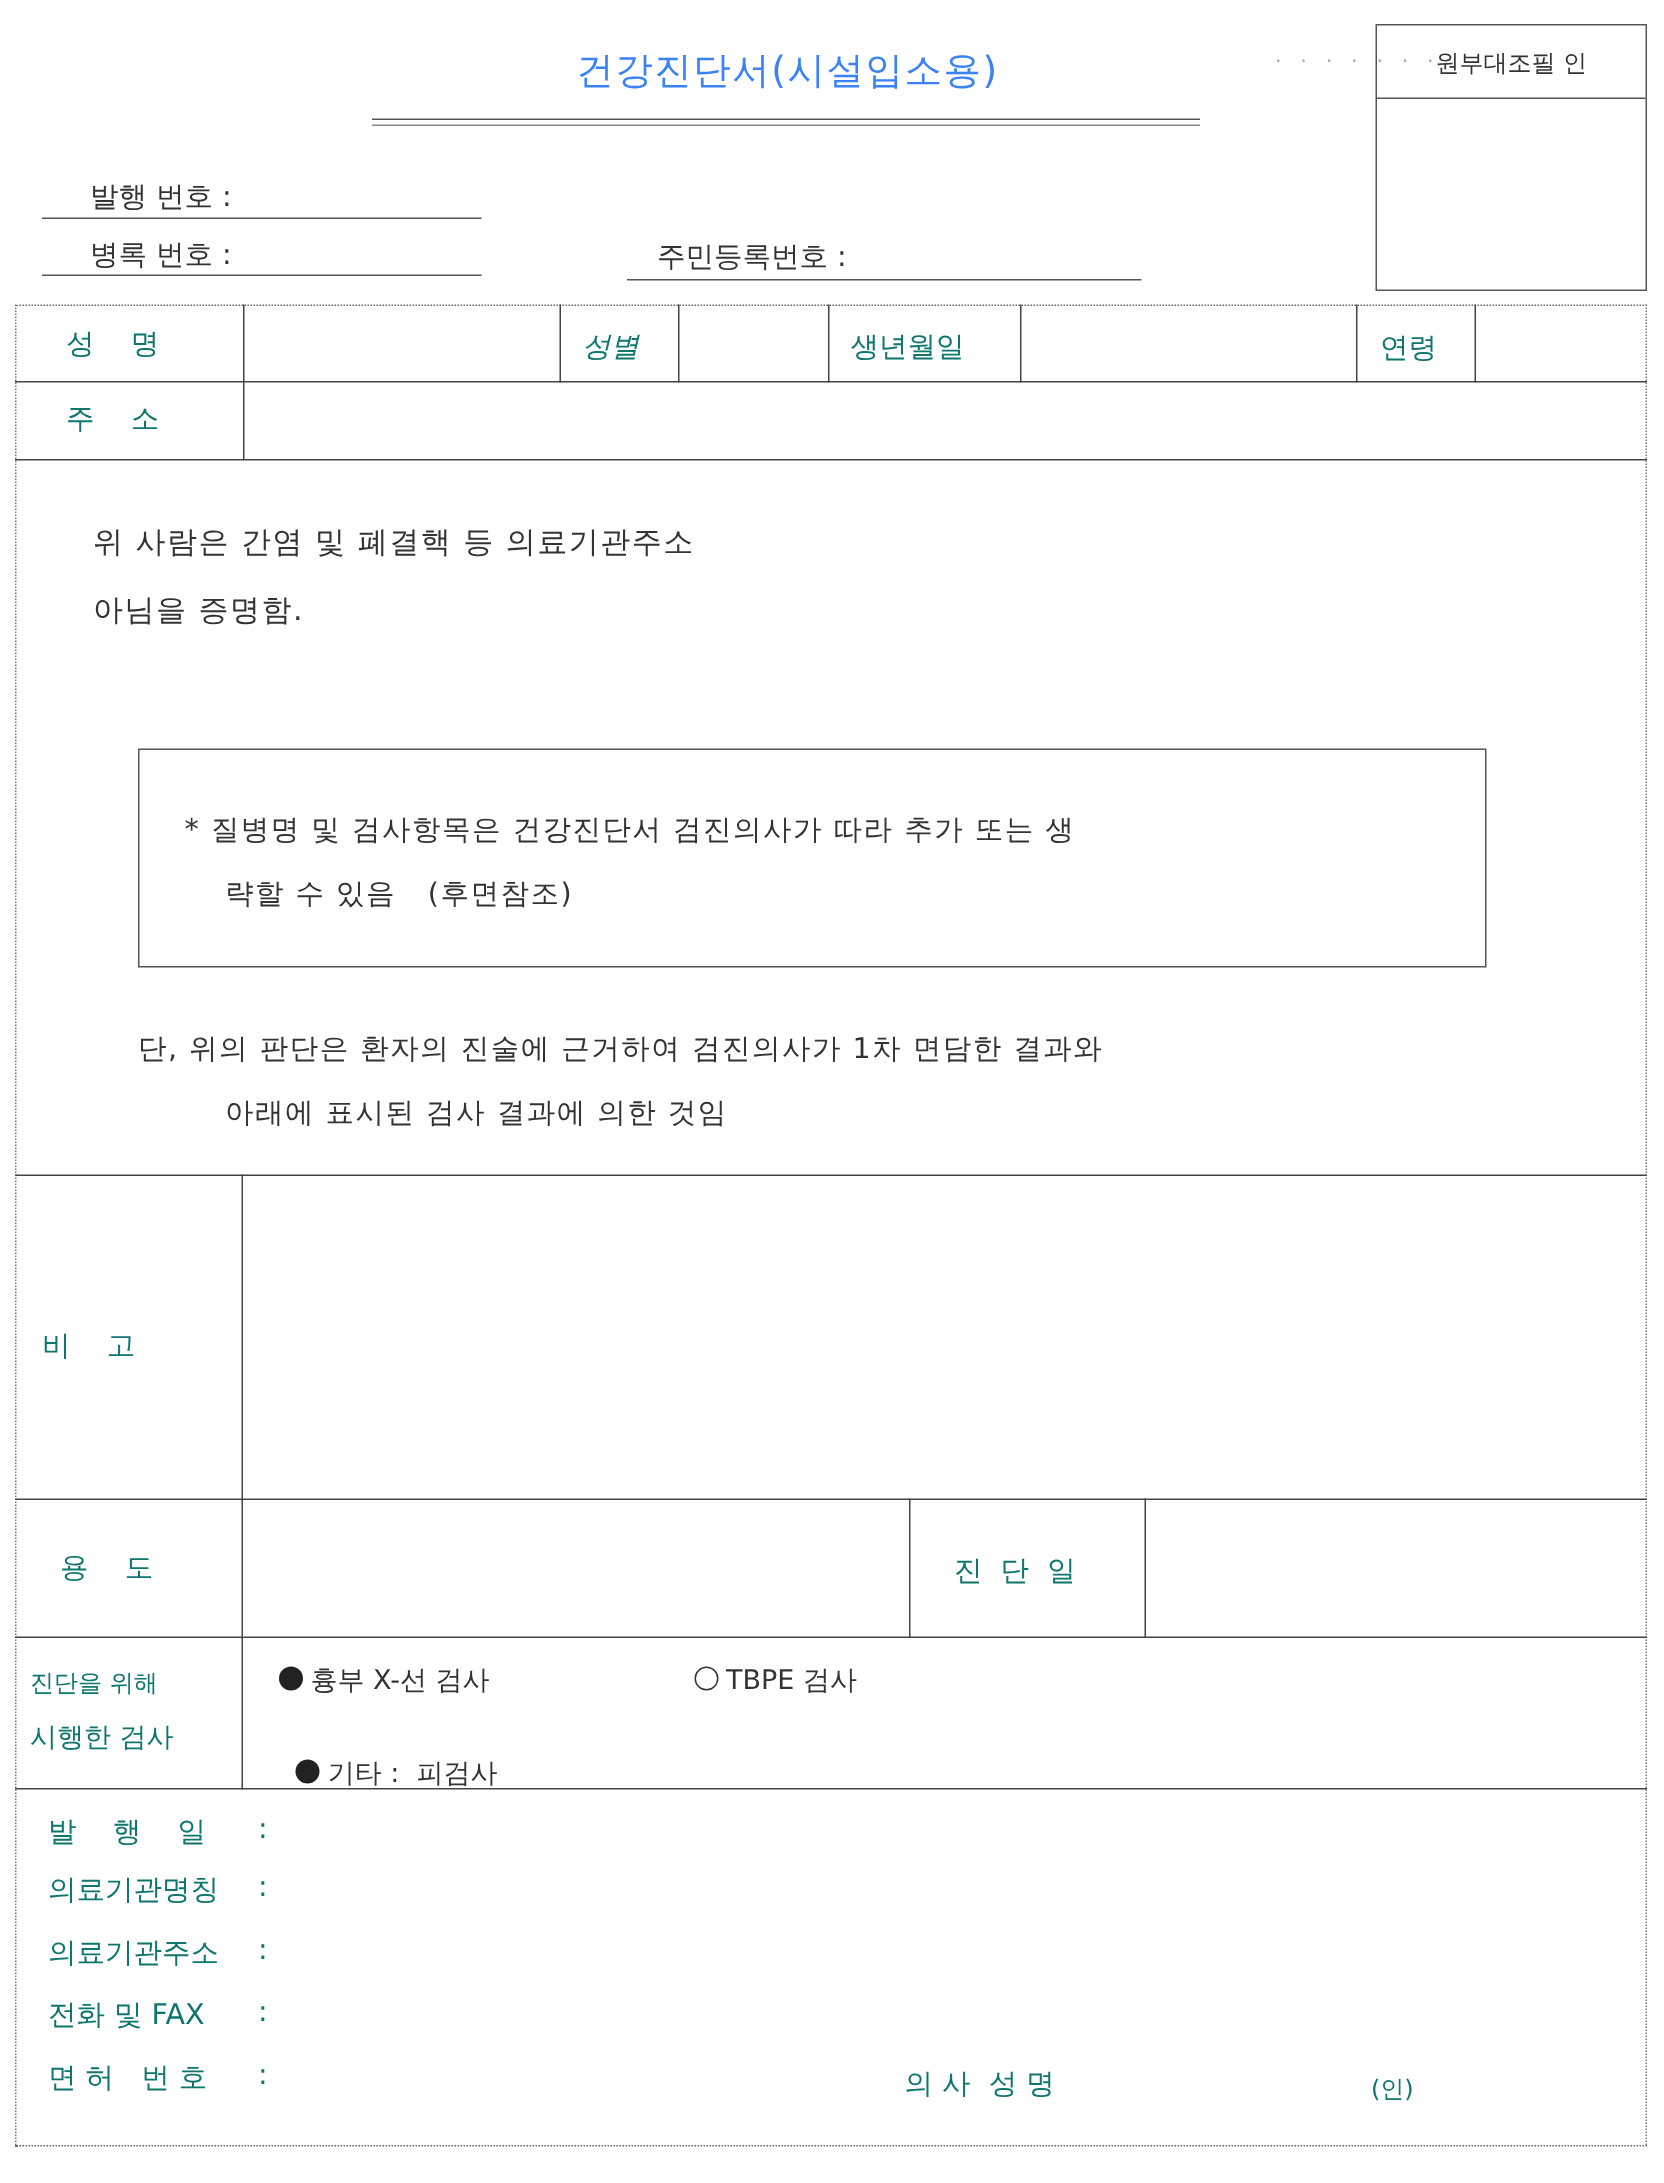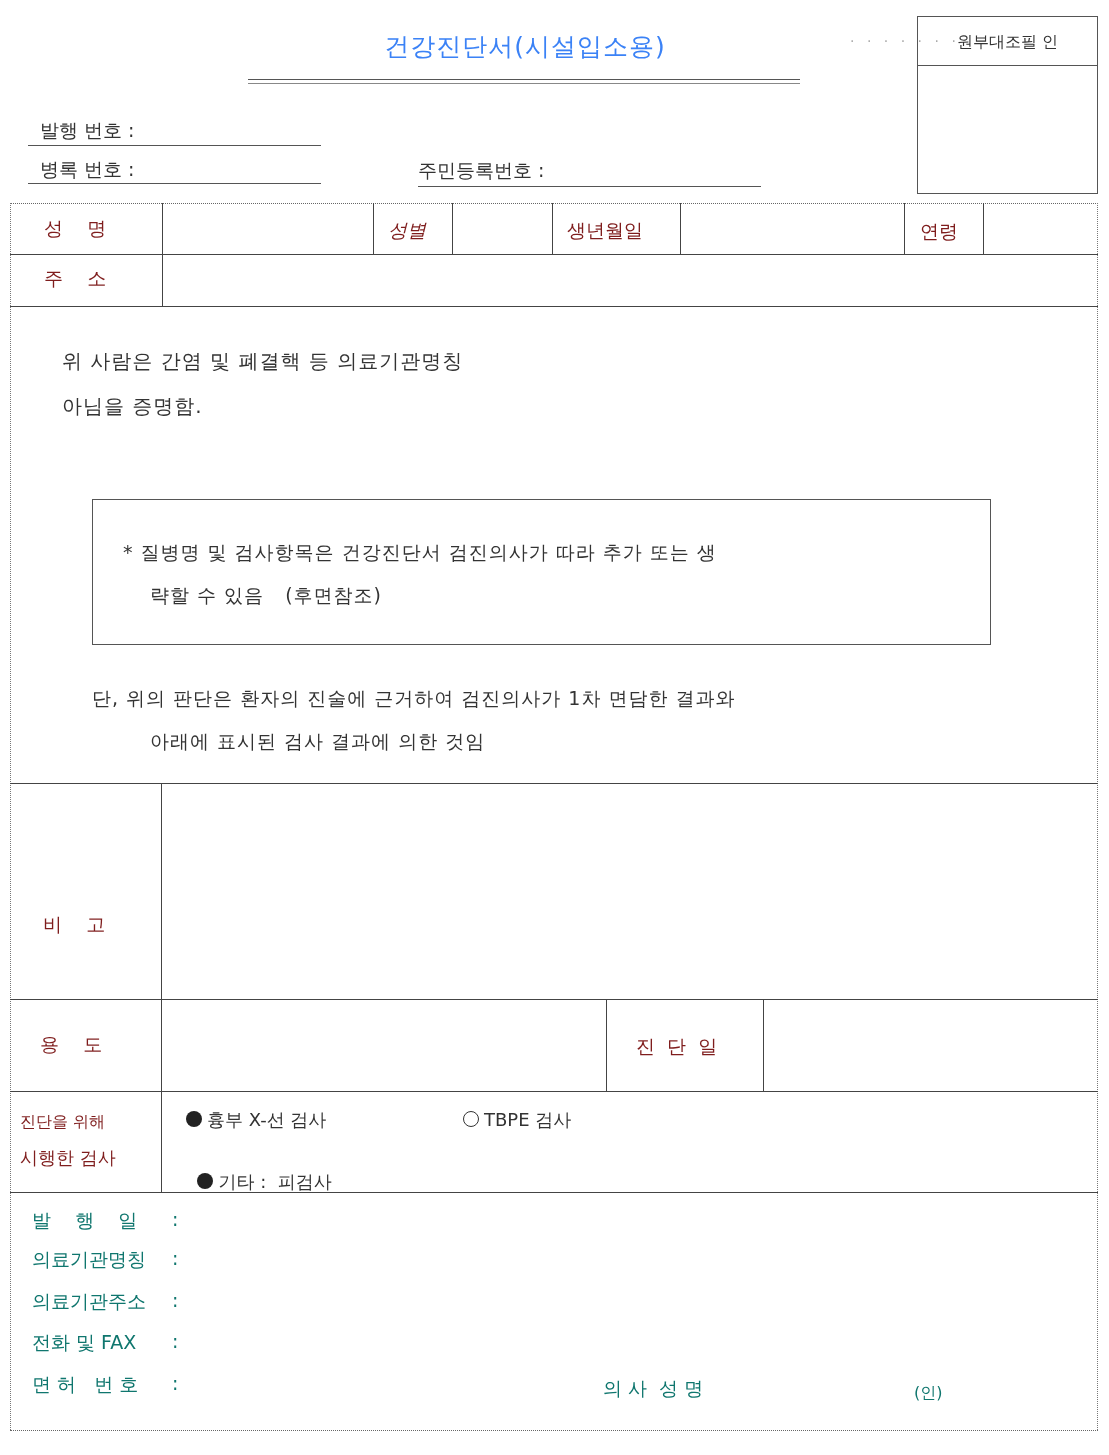--- a/index.html
+++ b/index.html
@@ -9,23 +9,23 @@
   .hline { position:absolute; height:0; border-top:1.5px solid #444; }
   .vline { position:absolute; width:0; border-left:1.5px solid #444; }
   .dotted-h { position:absolute; height:0; border-top:1.5px dotted #666; }
   .dotted-v { position:absolute; width:0; border-left:1.5px dotted #777; }
   .title { left:250px; top:30px; width:550px; text-align:center; font-size:25px; letter-spacing:1px; color:#3b82f6; }
   .title-underline { left:248px; top:79px; width:552px; border-top:1.5px solid #555; }
   .title-underline2 { left:248px; top:83px; width:552px; border-top:1px solid #888; }
   .stampbox { left:917px; top:16px; width:179px; height:176px; border:1.5px solid #555; }
   .stampbox .head { height:48px; border-bottom:1.5px solid #555; font-size:16px; text-align:center; line-height:50px; color:#333; }
   .stamp-dots { left:850px; top:33px; font-size:14px; color:#aaa; letter-spacing:4px; }
-  .field-label { font-size:19px; color:#333; }
+  .field-label { font-size:19px; color:#333;margin-left:20px; }
   .field-line { position:absolute; border-top:1.5px solid #555; }
-  .cell-label { font-size:19px; color:#7f1d1d; position:absolute; }
+  .cell-label { font-size:19px; color:#0f766e; position:absolute; }
   .body-text { font-size:20px; color:#333; letter-spacing:1px; position:absolute; white-space:nowrap; }
   .notebox { left:92px; top:499px; width:897px; height:144px; border:1.5px solid #555; }
   .bullet { display:inline-block; width:16px; height:16px; border-radius:50%; background:#222; vertical-align:middle; margin-right:5px; position:relative; top:-2px; }
   .bullet.empty { background:#fff; border:1.5px solid #333; width:14px; height:14px; }
   .check-item { position:absolute; font-size:18px; color:#333; white-space:nowrap; }
   .footer-label { position:absolute; font-size:19px; color:#0f766e; white-space:nowrap; }
 </style>
 </head>
 <body>
 
@@ -67,33 +67,33 @@
 <div class="cell-label" style="left:388px; top:218px;font-style:italic;">성별</div>
 <div class="abs" style="left:454px; top:205px; width:97px; height:48px;"></div>
 <div class="cell-label" style="left:567px; top:218px;">생년월일</div>
 <div class="abs" style="left:682px; top:205px; width:221px; height:48px;"></div>
 <div class="cell-label" style="left:920px; top:219px;">연령</div>
 <div class="abs" style="left:985px; top:205px; width:110px; height:48px;"></div>
 
 <div class="cell-label" style="left:44px; top:266px; white-space:pre;">주    소</div>
 <div class="abs" style="left:164px; top:256px; width:931px; height:49px;"></div>
 
-<div class="body-text" style="left:62px; top:348px;">위 사람은 간염 및 폐결핵 등 의료기관명칭</div>
+<div class="body-text" style="left:62px; top:348px;">위 사람은 간염 및 폐결핵 등 의료기관주소</div>
 <div class="body-text" style="left:62px; top:393px;">아님을 증명함.</div>
 
 <div class="abs notebox"></div>
 <div class="body-text" style="left:123px; top:540px; font-size:19px;">* 질병명 및 검사항목은 건강진단서 검진의사가 따라 추가 또는 생</div>
 <div class="body-text" style="left:150px; top:583px; font-size:19px; white-space:pre;">략할 수 있음   (후면참조)</div>
 
 <div class="body-text" style="left:92px; top:686px; font-size:19px;">단, 위의 판단은 환자의 진술에 근거하여 검진의사가 1차 면담한 결과와</div>
 <div class="body-text" style="left:150px; top:729px; font-size:19px;">아래에 표시된 검사 결과에 의한 것임</div>
 
 <div class="hline" style="left:10px; top:783px; width:1088px;"></div>
 <div class="vline" style="left:161px; top:783px; height:410px;"></div>
-<div class="cell-label" style="left:43px; top:884px; white-space:pre;margin-top:28px;">비    고</div>
+<div class="cell-label" style="left:28px; top:884px; white-space:pre;">비    고</div>
 <div class="abs" style="left:163px; top:785px; width:932px; height:213px;"></div>
 
 <div class="hline" style="left:10px; top:999px; width:1088px;"></div>
 <div class="cell-label" style="left:40px; top:1032px; white-space:pre;text-align:right;">용    도</div>
 <div class="abs" style="left:163px; top:1001px; width:443px; height:89px;"></div>
 <div class="vline" style="left:606px; top:999px; height:93px;"></div>
 <div class="vline" style="left:763px; top:999px; height:93px;"></div>
 <div class="cell-label" style="left:636px; top:1034px; white-space:pre;">진  단  일</div>
 <div class="abs" style="left:765px; top:1001px; width:330px; height:89px;"></div>
 

